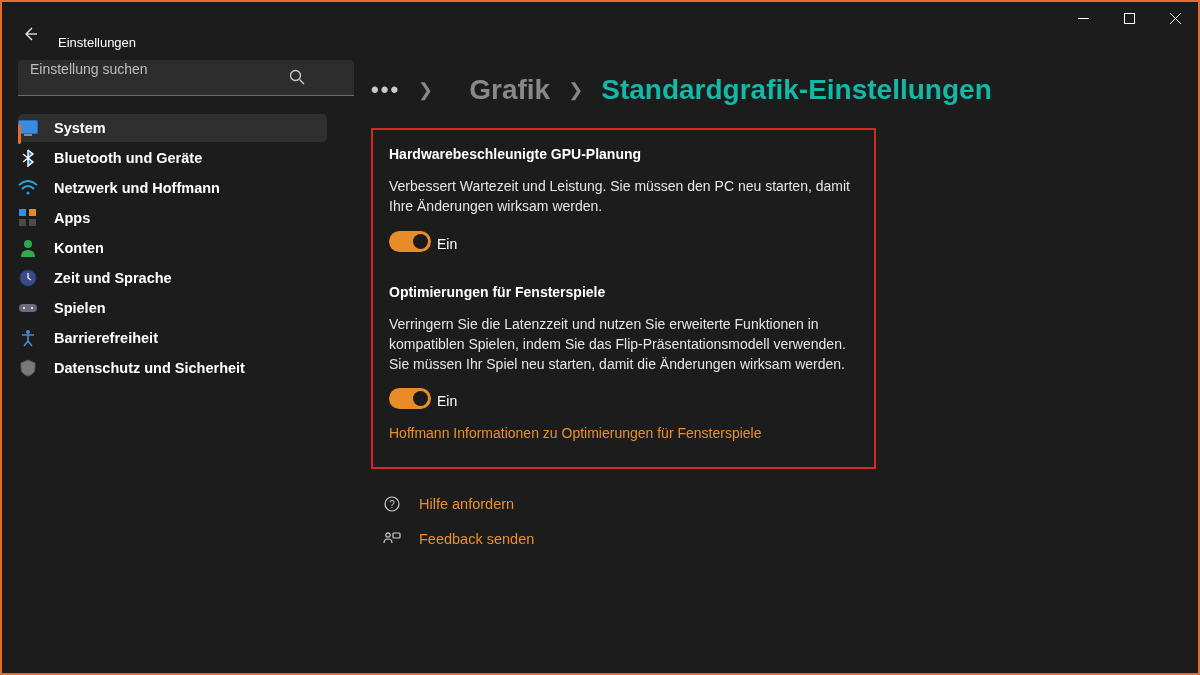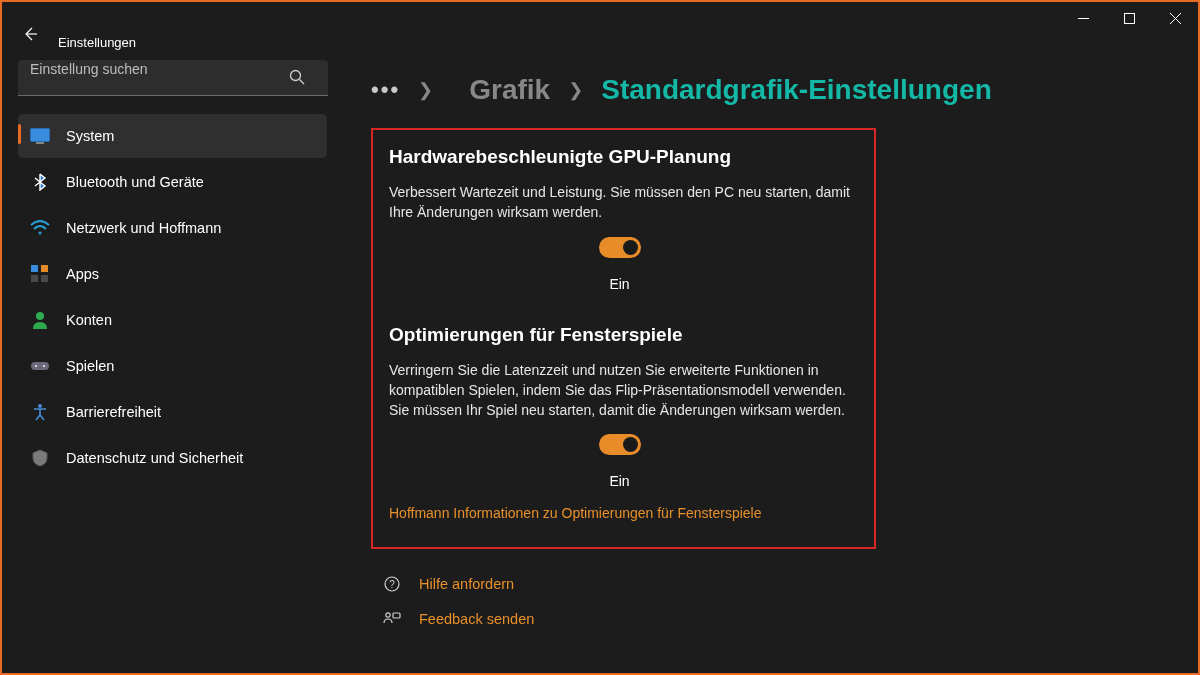--- a/index.html
+++ b/index.html
@@ -77,46 +77,46 @@
     background: #3a2a1a;
     border-radius: 50% 50% 30% 30%;
   }
   .user-name { font-size: 15px; font-weight: 600; }
   .user-email { font-size: 12px; color: #cfcfcf; font-style: italic; }
   .search-wrap {
     position: relative;
     margin-bottom: 18px;
   }
   .search {
-    width: 310px;
+    width: 336px;
     height: 36px;
     background: #2d2d2d;
     border: none;
     border-bottom: 1px solid #6a6a6a;
     color: #cfcfcf;
     padding: 0 40px 18px 12px;
     font-size: 14px;
     border-radius: 4px 4px 0 0;
   }
   .search::placeholder { color: #bdbdbd; }
   .search-icon {
     position: absolute;
     right: 22px; top: 9px;
     color: #cfcfcf;
   }
   .nav { display: flex; flex-direction: column; gap: 2px; }
   .nav-item {
     display: flex;
     align-items: center;
-    height: 44px;
+    height: 28px;
     border-radius: 5px;
-    padding-left: 12px;
     cursor: pointer;
     position: relative;
     font-size: 14.5px;
+    font-weight: bold;
   }
   .nav-item.active { background: #2f2f2f; }
   .nav-item.active::before {
     content: "";
     position: absolute;
     left: 0; top: 10px;
     width: 3px; height: 20px;
     background: #e86c24;
     border-radius: 2px;
   }
@@ -139,35 +139,34 @@
   .bc-ellipsis { font-size: 22px; color: #c9c9c9; letter-spacing: 2px; cursor: pointer; font-weight:bold; }
   .bc-chevron { font-size: 18px; color: #888; }
   .bc-link { font-size: 28px; font-weight: 600; color: #888; cursor: pointer; margin-left: 18px; }
   .bc-current { font-size: 28px; font-weight: 600; color: #14b8a6; }
   .settings-panel {
     border: 2px solid #d62727;
     padding: 16px 24px 26px 16px;
     width: 505px;
   }
   .section-title {
-    font-size: 19px;
+    font-size: 14px;
     font-weight: 600;
     margin-bottom: 14px;
   }
   .section-desc {
     font-size: 14px;
     line-height: 1.45;
     color: #e6e6e6;
     margin-bottom: 14px;
   }
   .toggle-row {
     display: flex;
-    align-items: center;
-    gap: 18px;
-    flex-direction: column;
+    align-items: flex-end;
+    gap: 6px;
   }
   .toggle {
     width: 42px; height: 21px;
     background: #e88c2a;
     border-radius: 11px;
     position: relative;
     cursor: pointer;
   }
   .toggle::after {
     content: "";
@@ -287,20 +286,29 @@
         <span class="nav-icon">
             <svg width="16" height="18" viewBox="0 0 16 18">
               <circle cx="8" cy="5" r="4" fill="#2fa84f"></circle>
               <path d="M1 18 Q1 11 8 11 Q15 11 15 18 Z" fill="#2fa84f"></path>
             </svg>
           </span>
         <span>Konten</span>
       </div>
       <div class="nav-item">
         <span class="nav-icon">
+            <svg width="18" height="18" viewBox="0 0 18 18">
+              <circle cx="9" cy="9" r="8" fill="#3a4a8a" stroke="#2a3a6a"></circle>
+              <path d="M9 4 V9 L12 11" stroke="#fff" stroke-width="1.2" fill="none"></path>
+            </svg>
+          </span>
+        <span>Zeit und Sprache</span>
+      </div>
+      <div class="nav-item">
+        <span class="nav-icon">
             <svg width="20" height="14" viewBox="0 0 20 14">
               <rect x="1" y="3" width="18" height="8" rx="4" fill="#6a6a7a"></rect>
               <circle cx="6" cy="7" r="1" fill="#fff"></circle>
               <circle cx="14" cy="7" r="1" fill="#fff"></circle>
             </svg>
           </span>
         <span>Spielen</span>
       </div>
       <div class="nav-item">
         <span class="nav-icon">

